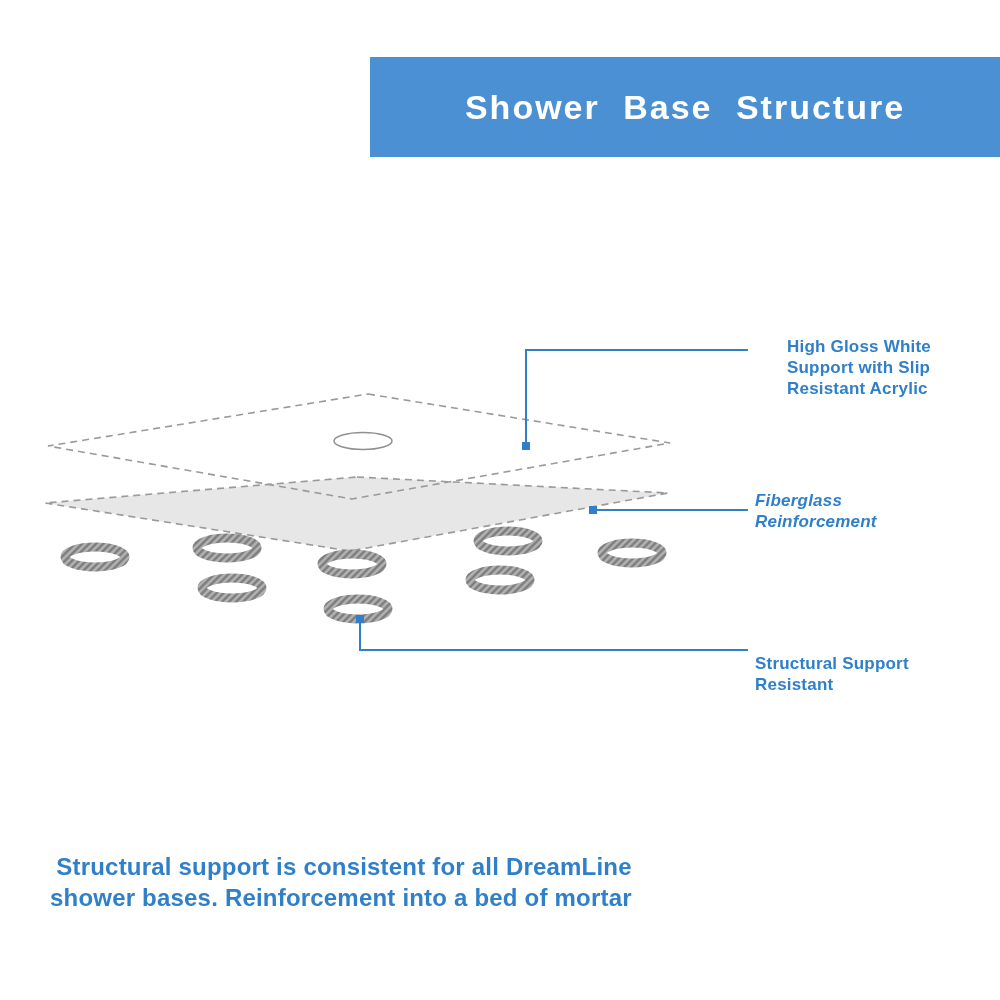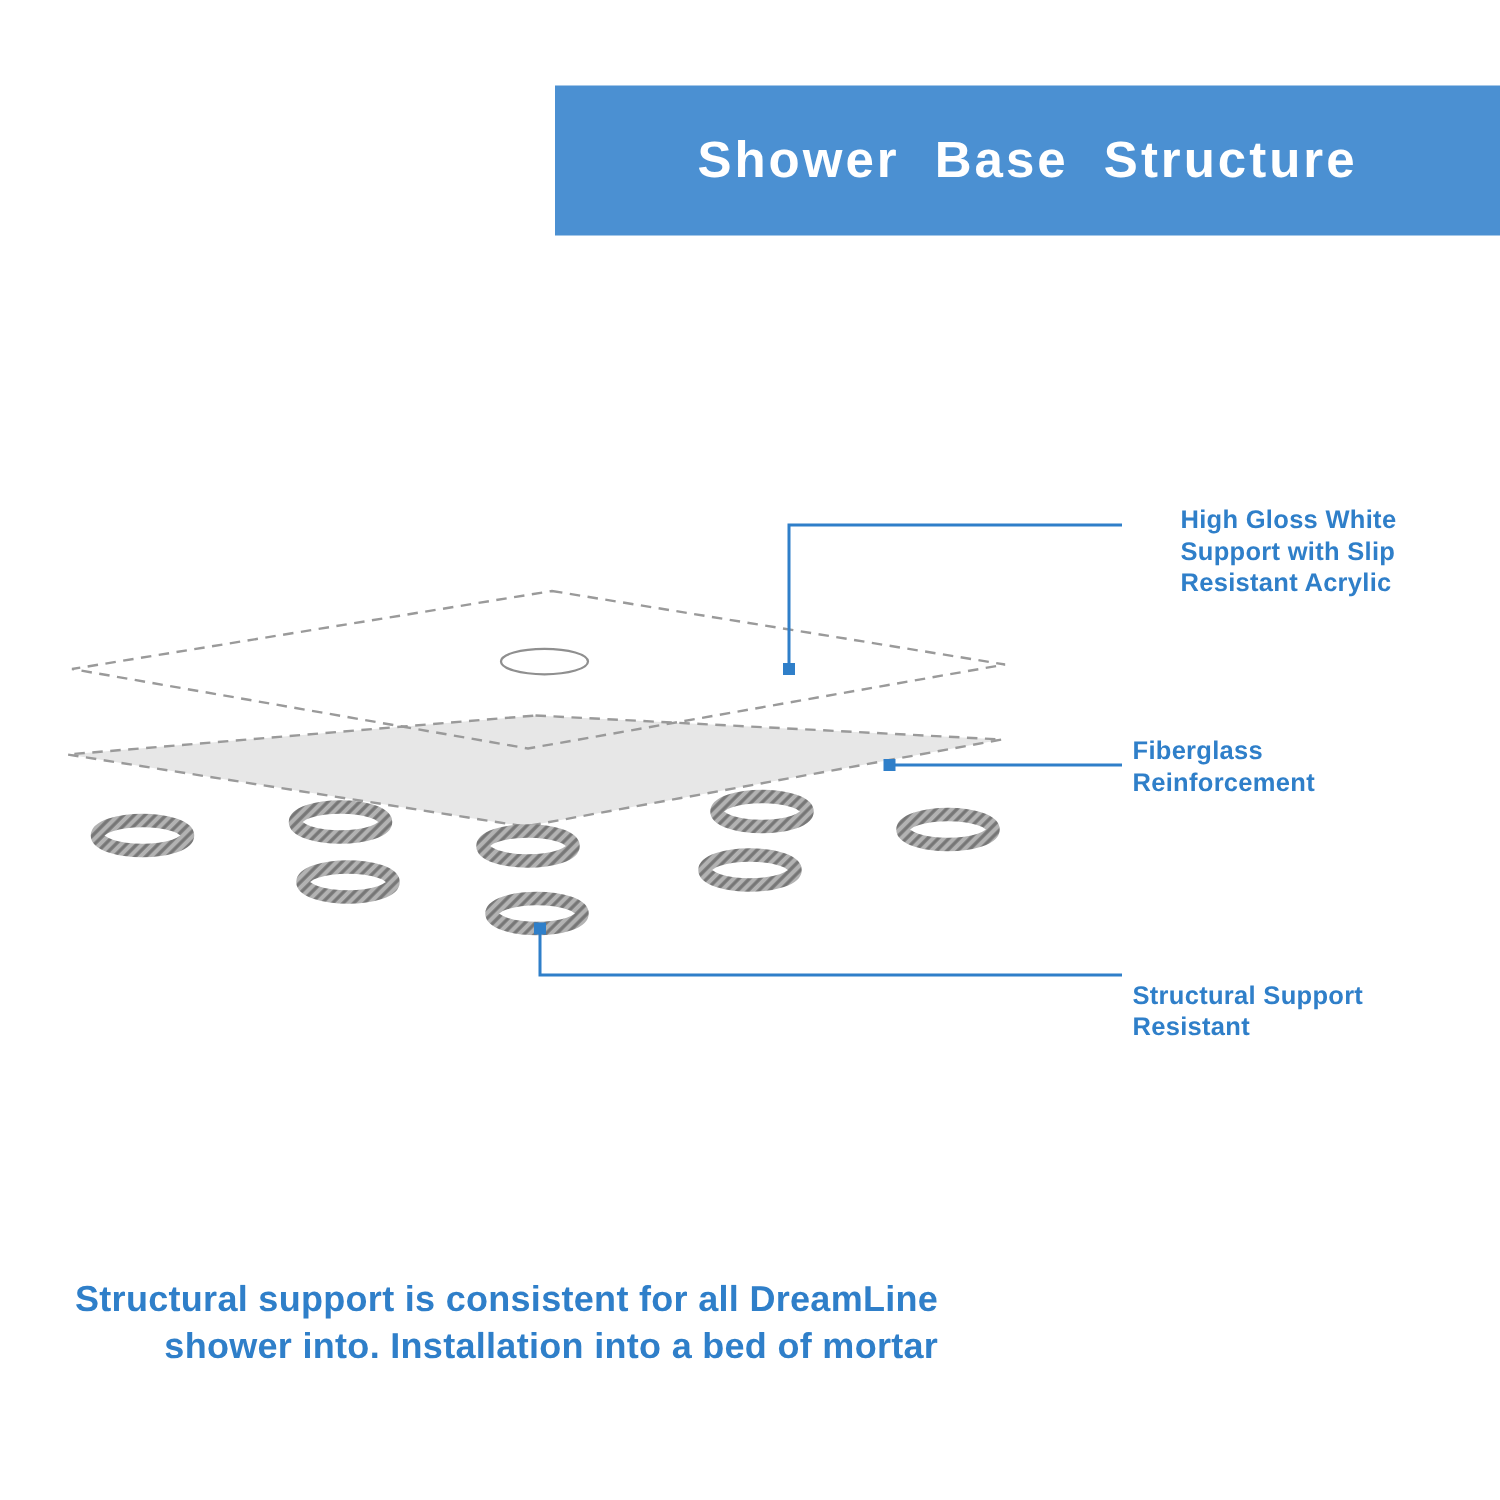--- a/index.html
+++ b/index.html
@@ -40,21 +40,21 @@
   .dot{fill:var(--accent);}
   .ring-pattern-bg{fill:var(--ring-base);}
   .ring-pattern-line{stroke:var(--ring-hatch);stroke-width:2.2;}
 
   .callout{
     position:absolute;color:var(--accent);
     font-weight:bold;font-size:17px;line-height:21px;letter-spacing:0.2px;
     white-space:nowrap;
   }
   .callout-acrylic{left:755px;top:336px;margin-left:32px;}
-  .callout-fiberglass{left:755px;top:490px;}
+  .callout-fiberglass{left:755px;top:490px;font-style:italic;}
   .callout-foundation{left:755px;top:653px;}
 
   .footer{
     position:absolute;left:50px;top:851px;
     color:var(--accent);font-weight:bold;
     font-size:24px;line-height:31px;letter-spacing:0.2px;white-space:nowrap;text-align:right;
   }
 </style>
 </head>
 <body>
@@ -110,16 +110,16 @@
     <div>Reinforcement</div>
   </div>
 
   <div class="callout callout-foundation">
     <div>Structural Support</div>
     <div>Resistant</div>
   </div>
 
   <div class="footer">
     <div>Structural support is consistent for all DreamLine</div>
-    <div>shower into. Installation into a bed of mortar</div>
+    <div>shower bases. Reinforcement into a bed of mortar</div>
   </div>
 
 </div>
 
 </body></html>

